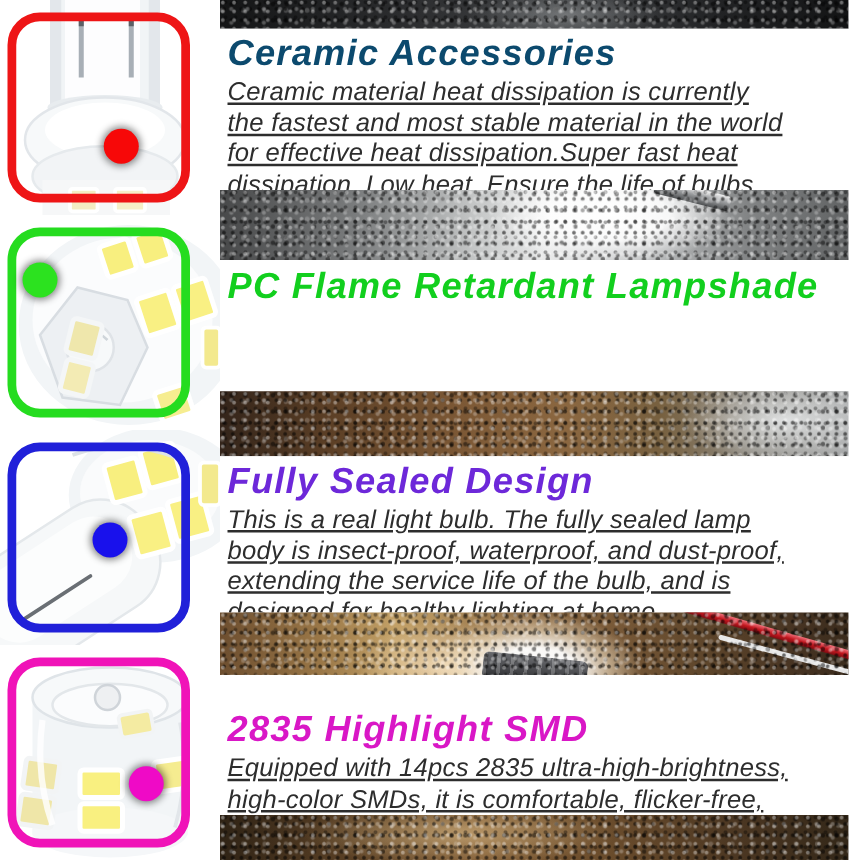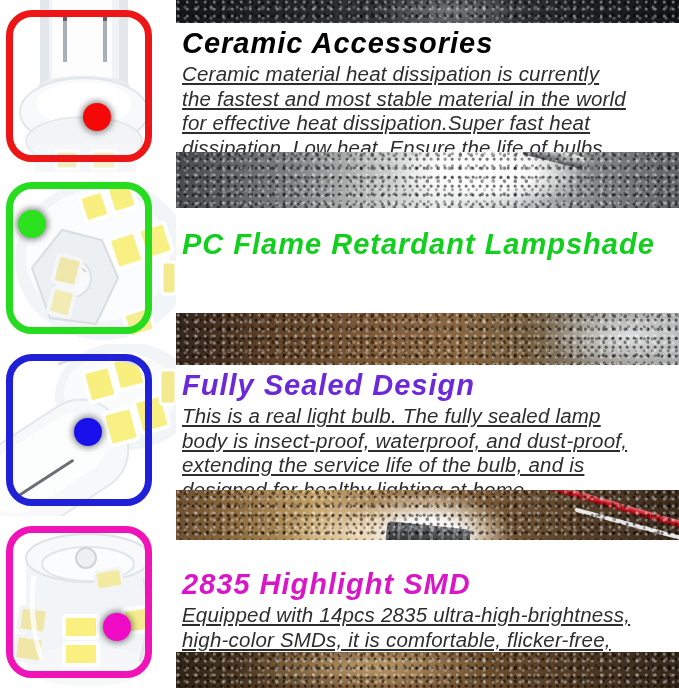--- a/index.html
+++ b/index.html
@@ -169,32 +169,32 @@
       <path d="M34,60 q-6,44 8,84" fill="none" stroke="#ffffff" stroke-width="5" opacity=".8"></path>
       <path d="M144,62 q8,42 -4,84" fill="none" stroke="#e2e6ea" stroke-width="3"></path>
     </svg>
     <div class="frame" style="border-color: rgb(240, 19, 184);"></div>
     <div class="dot" style="left: 103px; top: 97px; background: rgb(239, 10, 198);"></div>
   </div>
 
   <div class="tex tex-1"></div>
 
   <section class="text-block" style="top:23px;height:129px">
-    <h2 style="color: #000000;">Ceramic Accessories</h2>
+    <h2 style="color: #0c4a6e;">Ceramic Accessories</h2>
     <p>Ceramic material heat dissipation is currently
 the fastest and most stable material in the world
 for effective heat dissipation.Super fast heat
 dissipation, Low heat, Ensure the life of bulbs.</p>
   </section>
 
   <div class="tex tex-2">
     <div class="metal-tip"></div>
   </div>
 
-  <section class="text-block" style="top:224px;height:110px">
+  <section class="text-block" style="top:209px;height:110px">
     <h2 style="color: rgb(18, 207, 30);">PC Flame Retardant Lampshade</h2>
   </section>
 
   <div class="tex tex-3"></div>
 
   <section class="text-block" style="top:365px;height:125px">
     <h2 style="color: #6d28d9;">Fully Sealed Design</h2>
     <p>This is a real light bulb. The fully sealed lamp
 body is insect-proof, waterproof, and dust-proof,
 extending the service life of the bulb, and is

